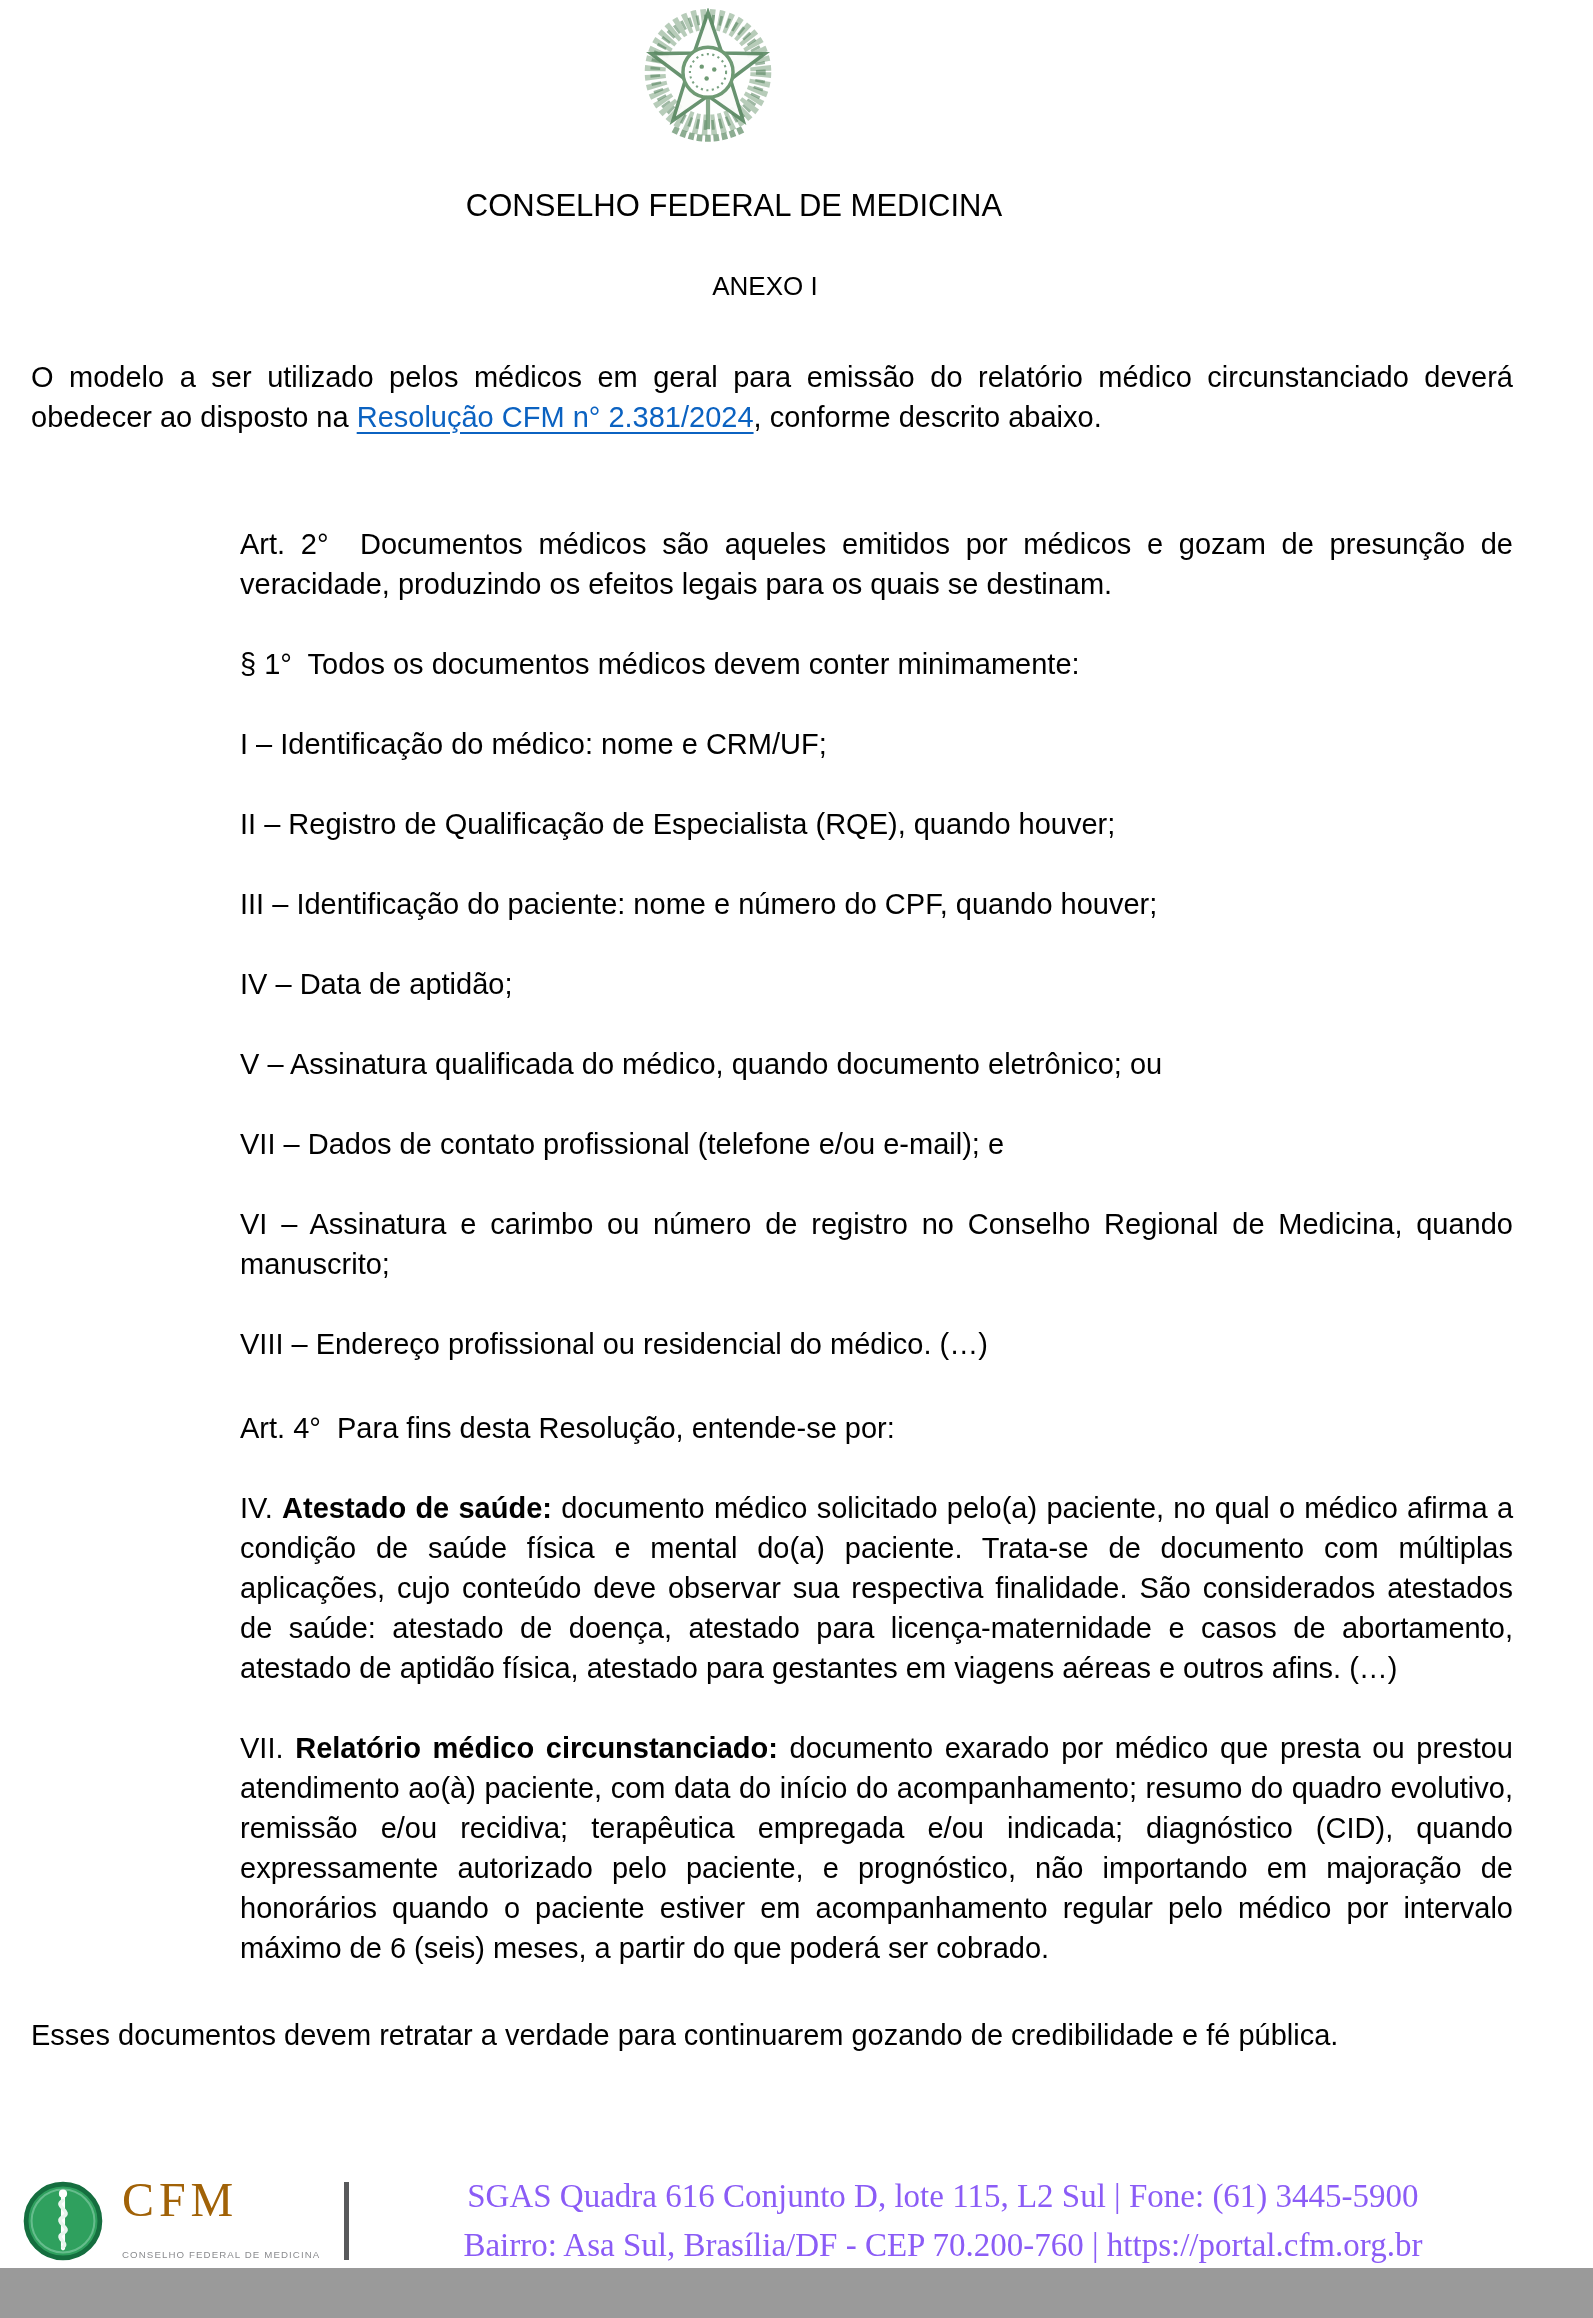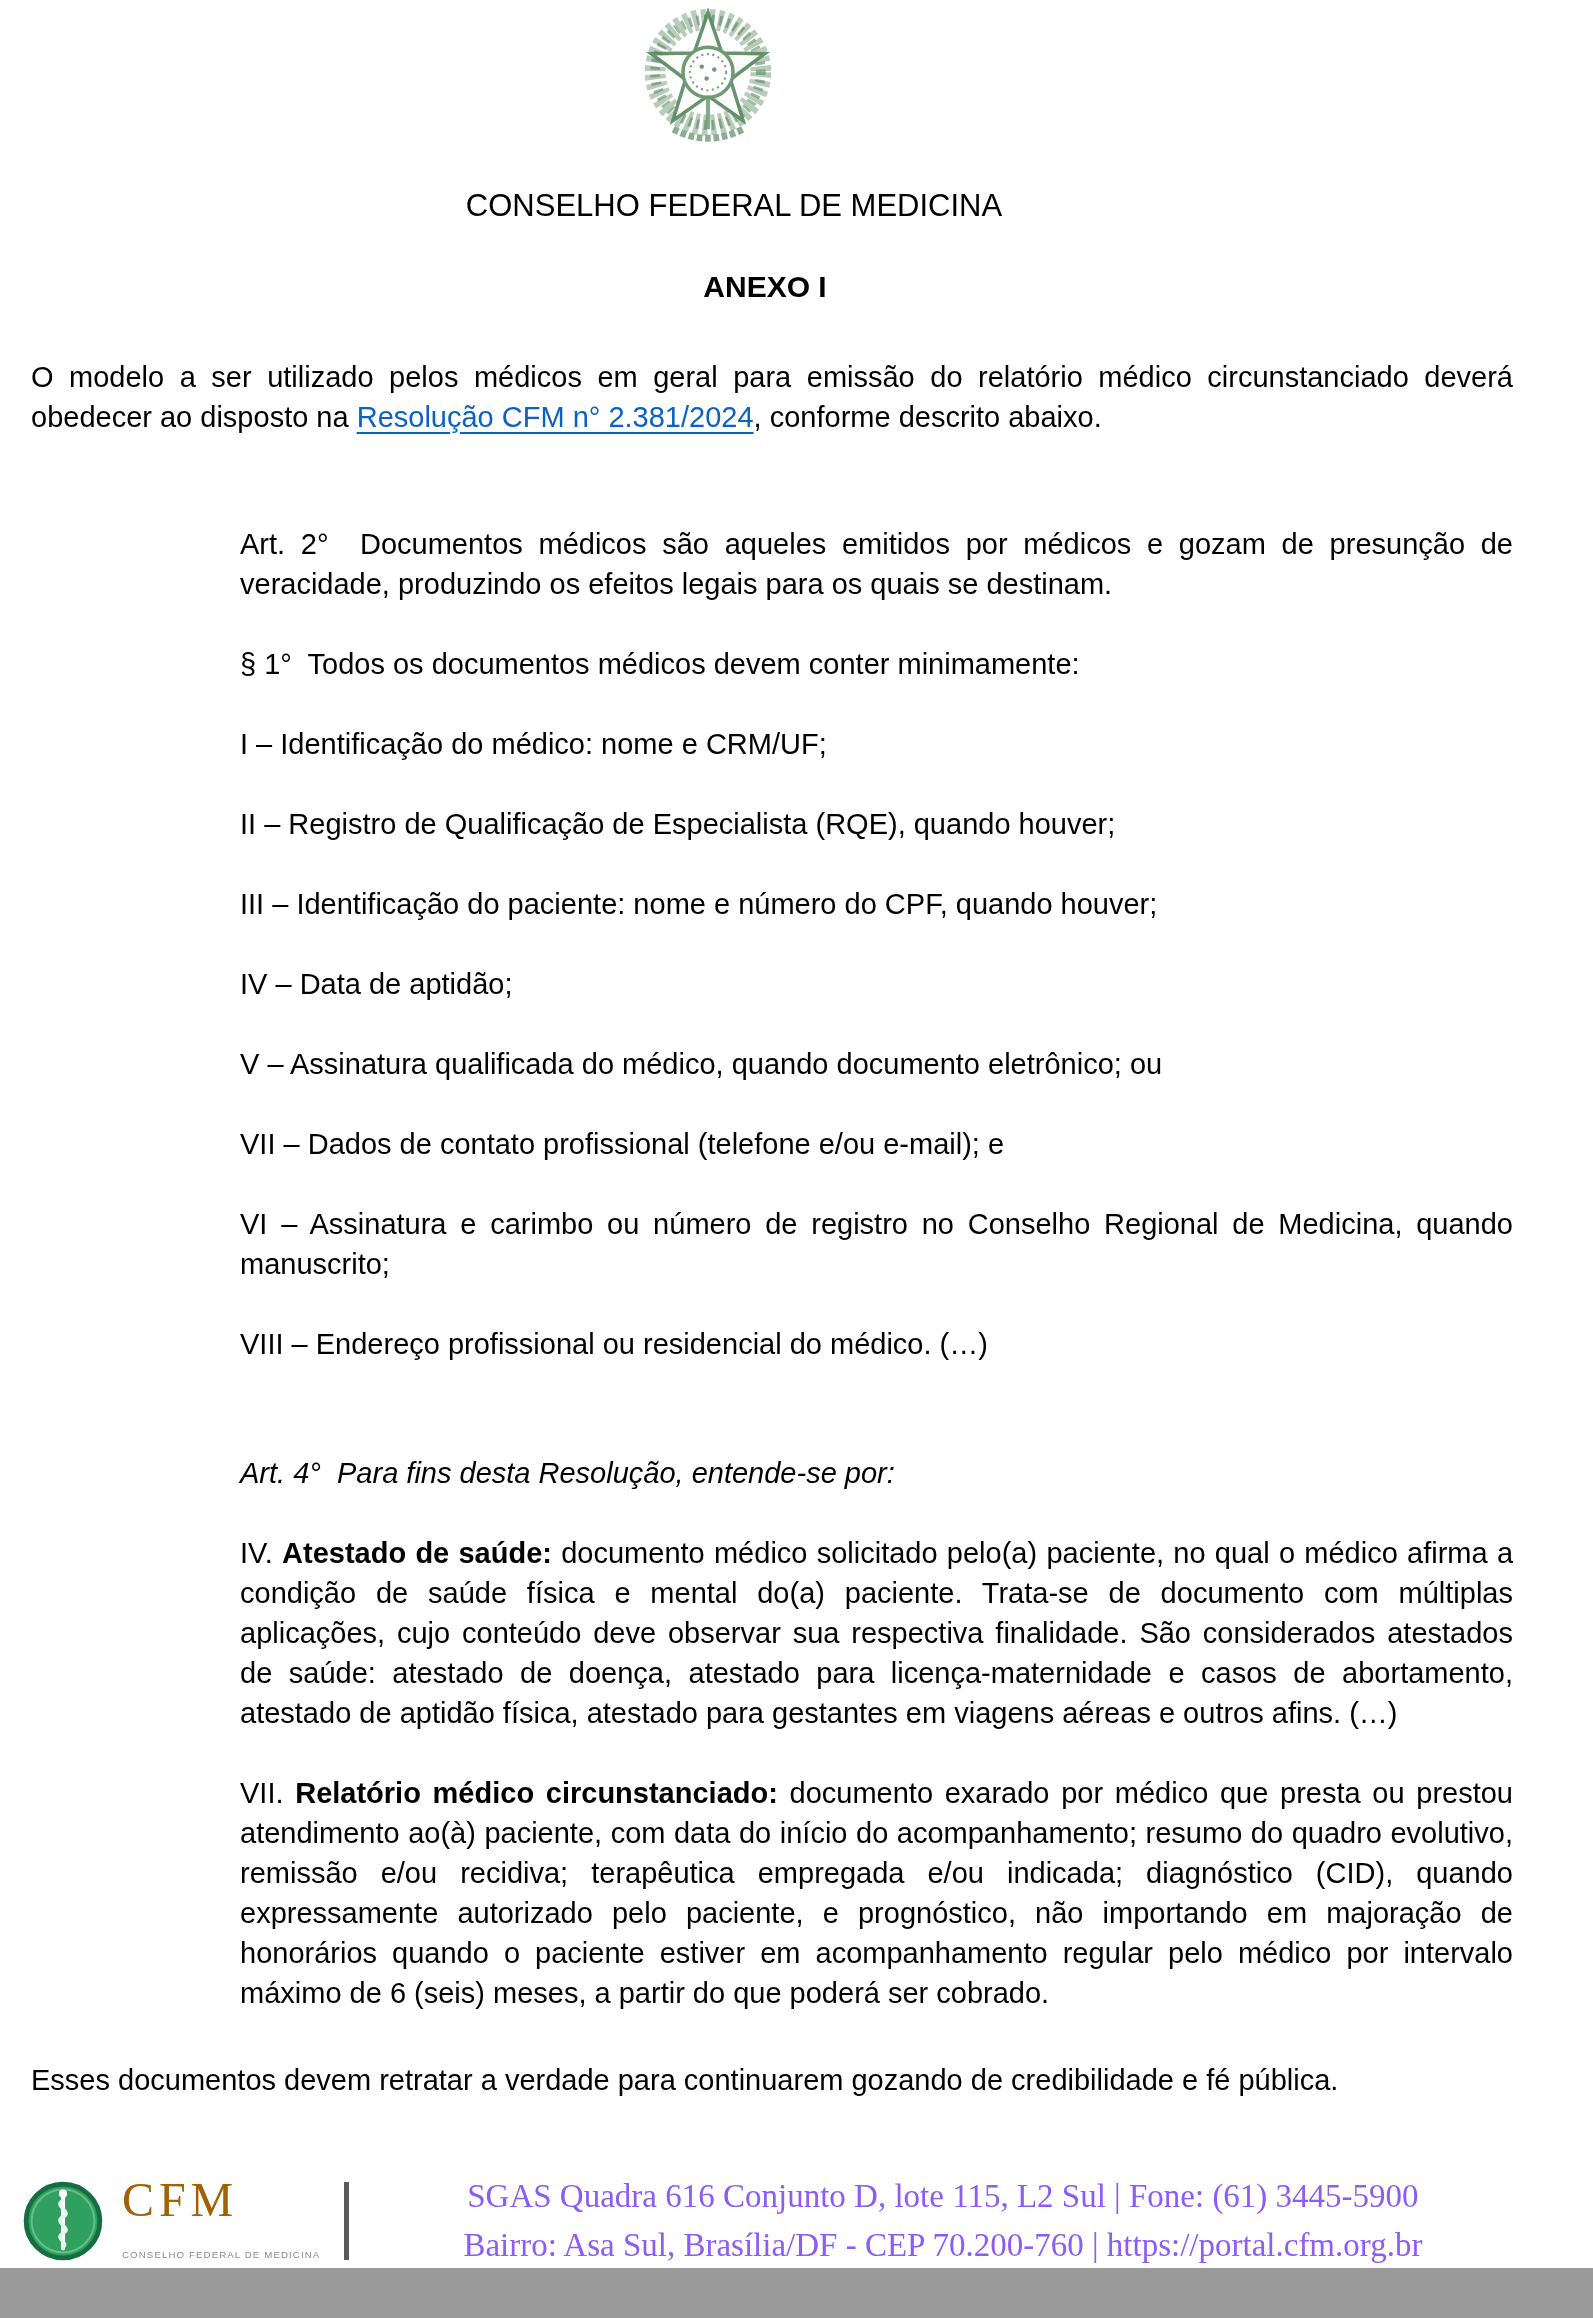--- a/index.html
+++ b/index.html
@@ -28,42 +28,42 @@
   .org-name {
     margin: 26.4px 0 0 0;
     transform: translateX(-38px);
     font-size: 31px;
     line-height: 35px;
     font-weight: 400;
   }
   .annex-title {
     margin: 46px 0 0 0;
     transform: translateX(-7px);
-    font-size: 30px;
+    font-size: 26px;
     line-height: 35px;
-    font-weight: 700;
+    font-weight: 400;
   }
   
   p { margin: 0; }
   .intro {
     margin-top: 53px;
     text-align: justify;
   }
   .intro a {
     color: #0b62c1;
     text-decoration: underline;
     text-decoration-thickness: 2.1px;
     text-underline-offset: 4.9px;
   }
   .indent {
     margin-left: 209px;
     margin-top: 87px;
   }
   .indent p { margin-bottom: 40px; text-align: justify; }
-  .art4 { margin-top: 89px; font-style: italic; }
+  .art4 { margin-top: 44px; }
   .closing {
     margin-top: 47px;
     text-align: justify;
   }
   
   .doc-footer {
     position: absolute;
     left: 22px; right: 80px; top: 2168px;
     display: flex;
     align-items: center;

